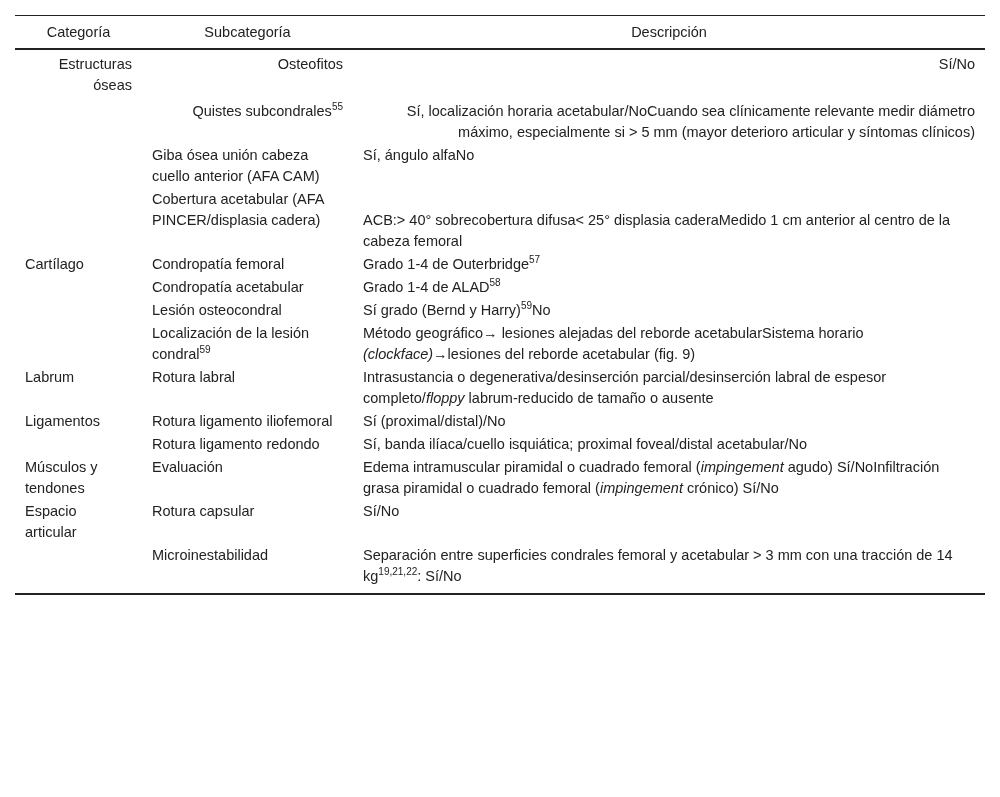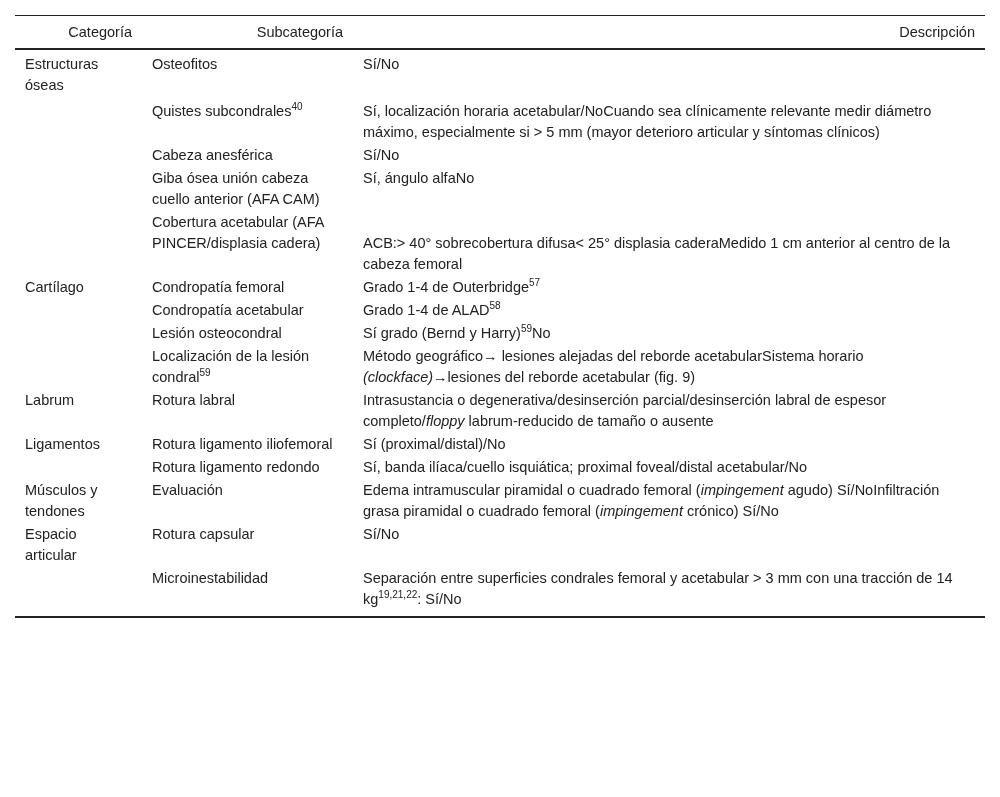--- a/index.html
+++ b/index.html
@@ -2,26 +2,26 @@
 <html><head>
 <meta charset="utf-8">
 <style>
   html, body { margin: 0; padding: 0; background: #ffffff; }
   body { width: 1000px; height: 797px; position: relative; overflow: hidden;
          font-family: "Liberation Sans", sans-serif; color: #222222; font-size: 14.5px; }
   .table-wrap { position: absolute; left: 15px; top: 15px; width: 970px; }
   table { border-collapse: collapse; width: 100%; table-layout: fixed; }
   thead tr { border-top: 1.5px solid #222; border-bottom: 2px solid #222; }
   tbody { border-bottom: 2px solid #222; }
-  th { font-weight: normal; text-align: right; padding: 6px 10px 5px 10px; line-height: 21px; }
+  th { font-weight: normal; text-align: center; padding: 6px 10px 5px 10px; line-height: 21px; }
   td { vertical-align: top; padding: 1px 10px 1px 10px; line-height: 21px; }
   col.c1 { width: 127px; } col.c2 { width: 211px; } col.c3 { width: auto; }
   sup { font-size: 10px; line-height: 0; vertical-align: 6px; }
   em { font-style: italic; }
-  .pad-top td { padding-top: 4px; }
+  .pad-top td { padding-top: 4px; text-align: right; }
   tbody tr:last-child td { padding-bottom: 6px; }
 </style>
 </head>
 <body>
 
 <div class="table-wrap">
 <table>
   <colgroup>
         <col class="c1">
         <col class="c2">
@@ -35,27 +35,22 @@
     </tr>
   </thead>
   <tbody>
     <tr class="pad-top">
       <td>Estructuras óseas</td>
       <td>Osteofitos</td>
       <td>Sí/No</td>
     </tr>
     <tr class="pad-top">
       <td></td>
-      <td><span>Quistes subcondrales</span><sup>40</sup></td>
+      <td><span>Quistes subcondrales</span><sup>55</sup></td>
       <td>Sí, localización horaria acetabular/NoCuando sea clínicamente relevante medir diámetro máximo, especialmente si     &gt;     5 mm (mayor deterioro articular y síntomas clínicos)</td>
-    </tr>
-    <tr>
-      <td></td>
-      <td>Cabeza anesférica</td>
-      <td>Sí/No</td>
     </tr>
     <tr>
       <td></td>
       <td>Giba ósea unión cabeza cuello anterior (AFA CAM)</td>
       <td>Sí, ángulo alfaNo</td>
     </tr>
     <tr>
       <td></td>
       <td>Cobertura acetabular (AFA PINCER/displasia cadera)</td>
       <td style="padding-top:22px;"><span>ACB:&gt;     40° sobrecobertura difusa&lt;     25° displasia caderaMedido 1     cm anterior al centro de la cabeza femoral</span></td>

